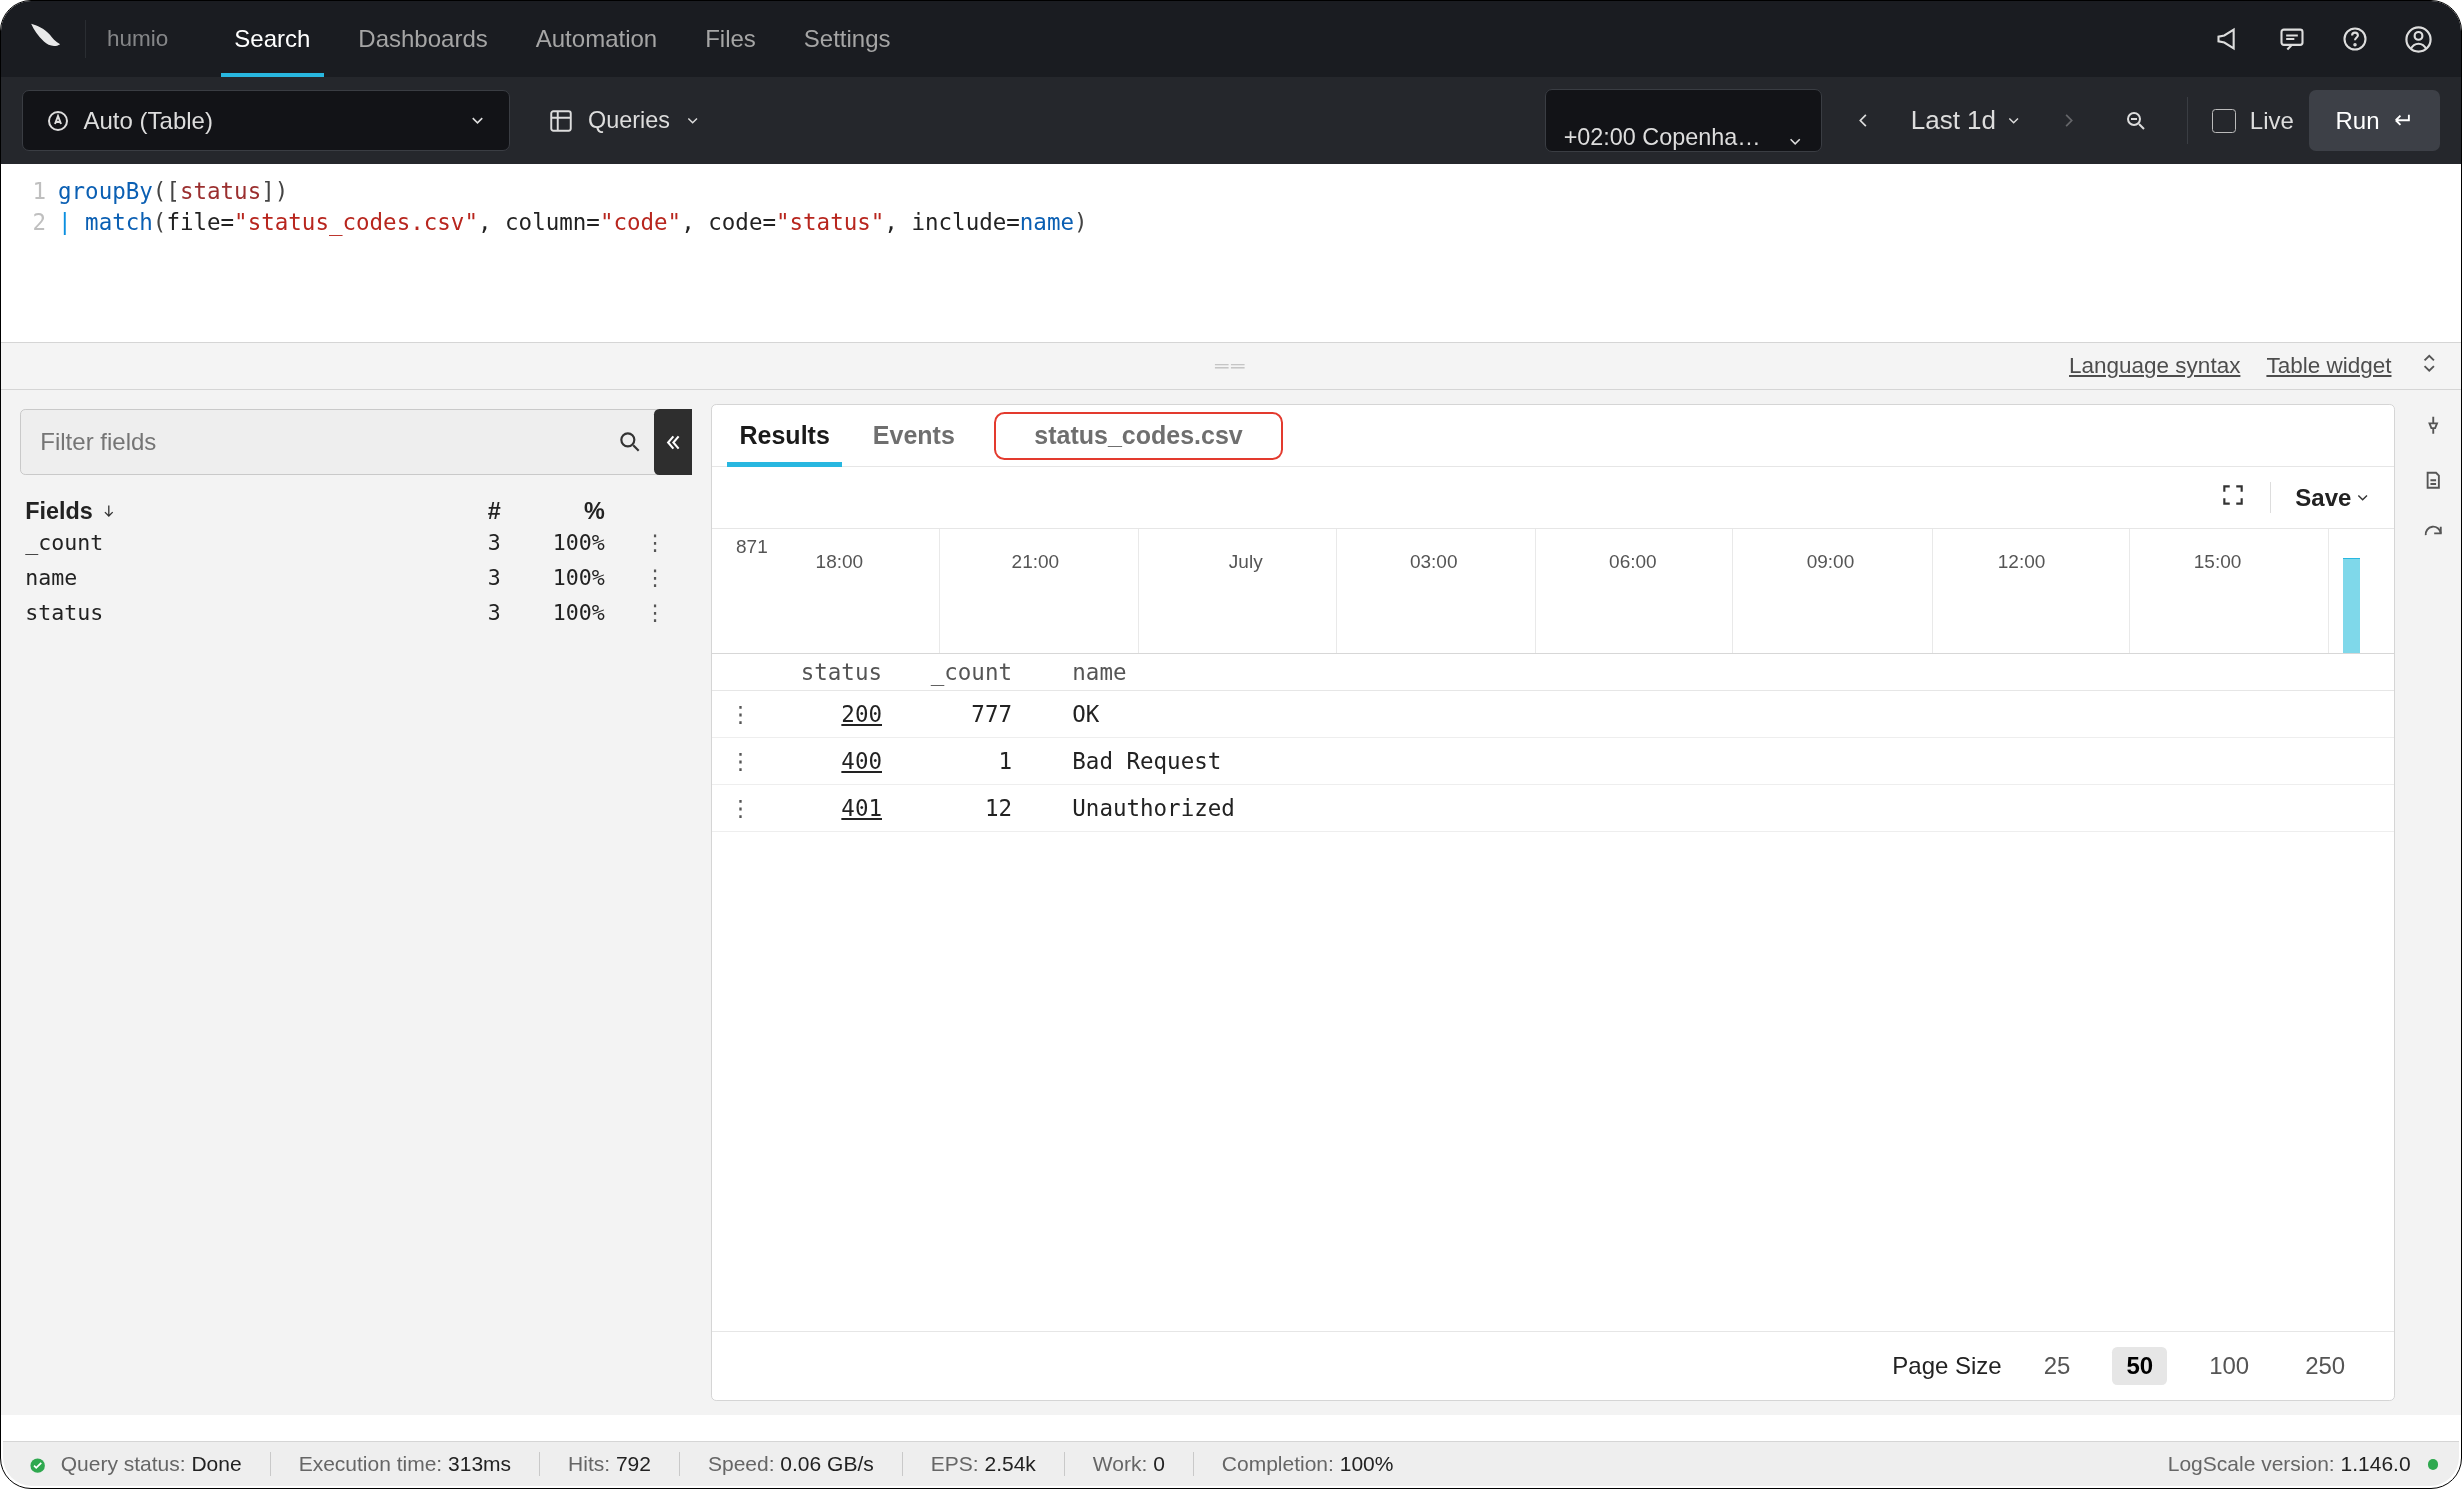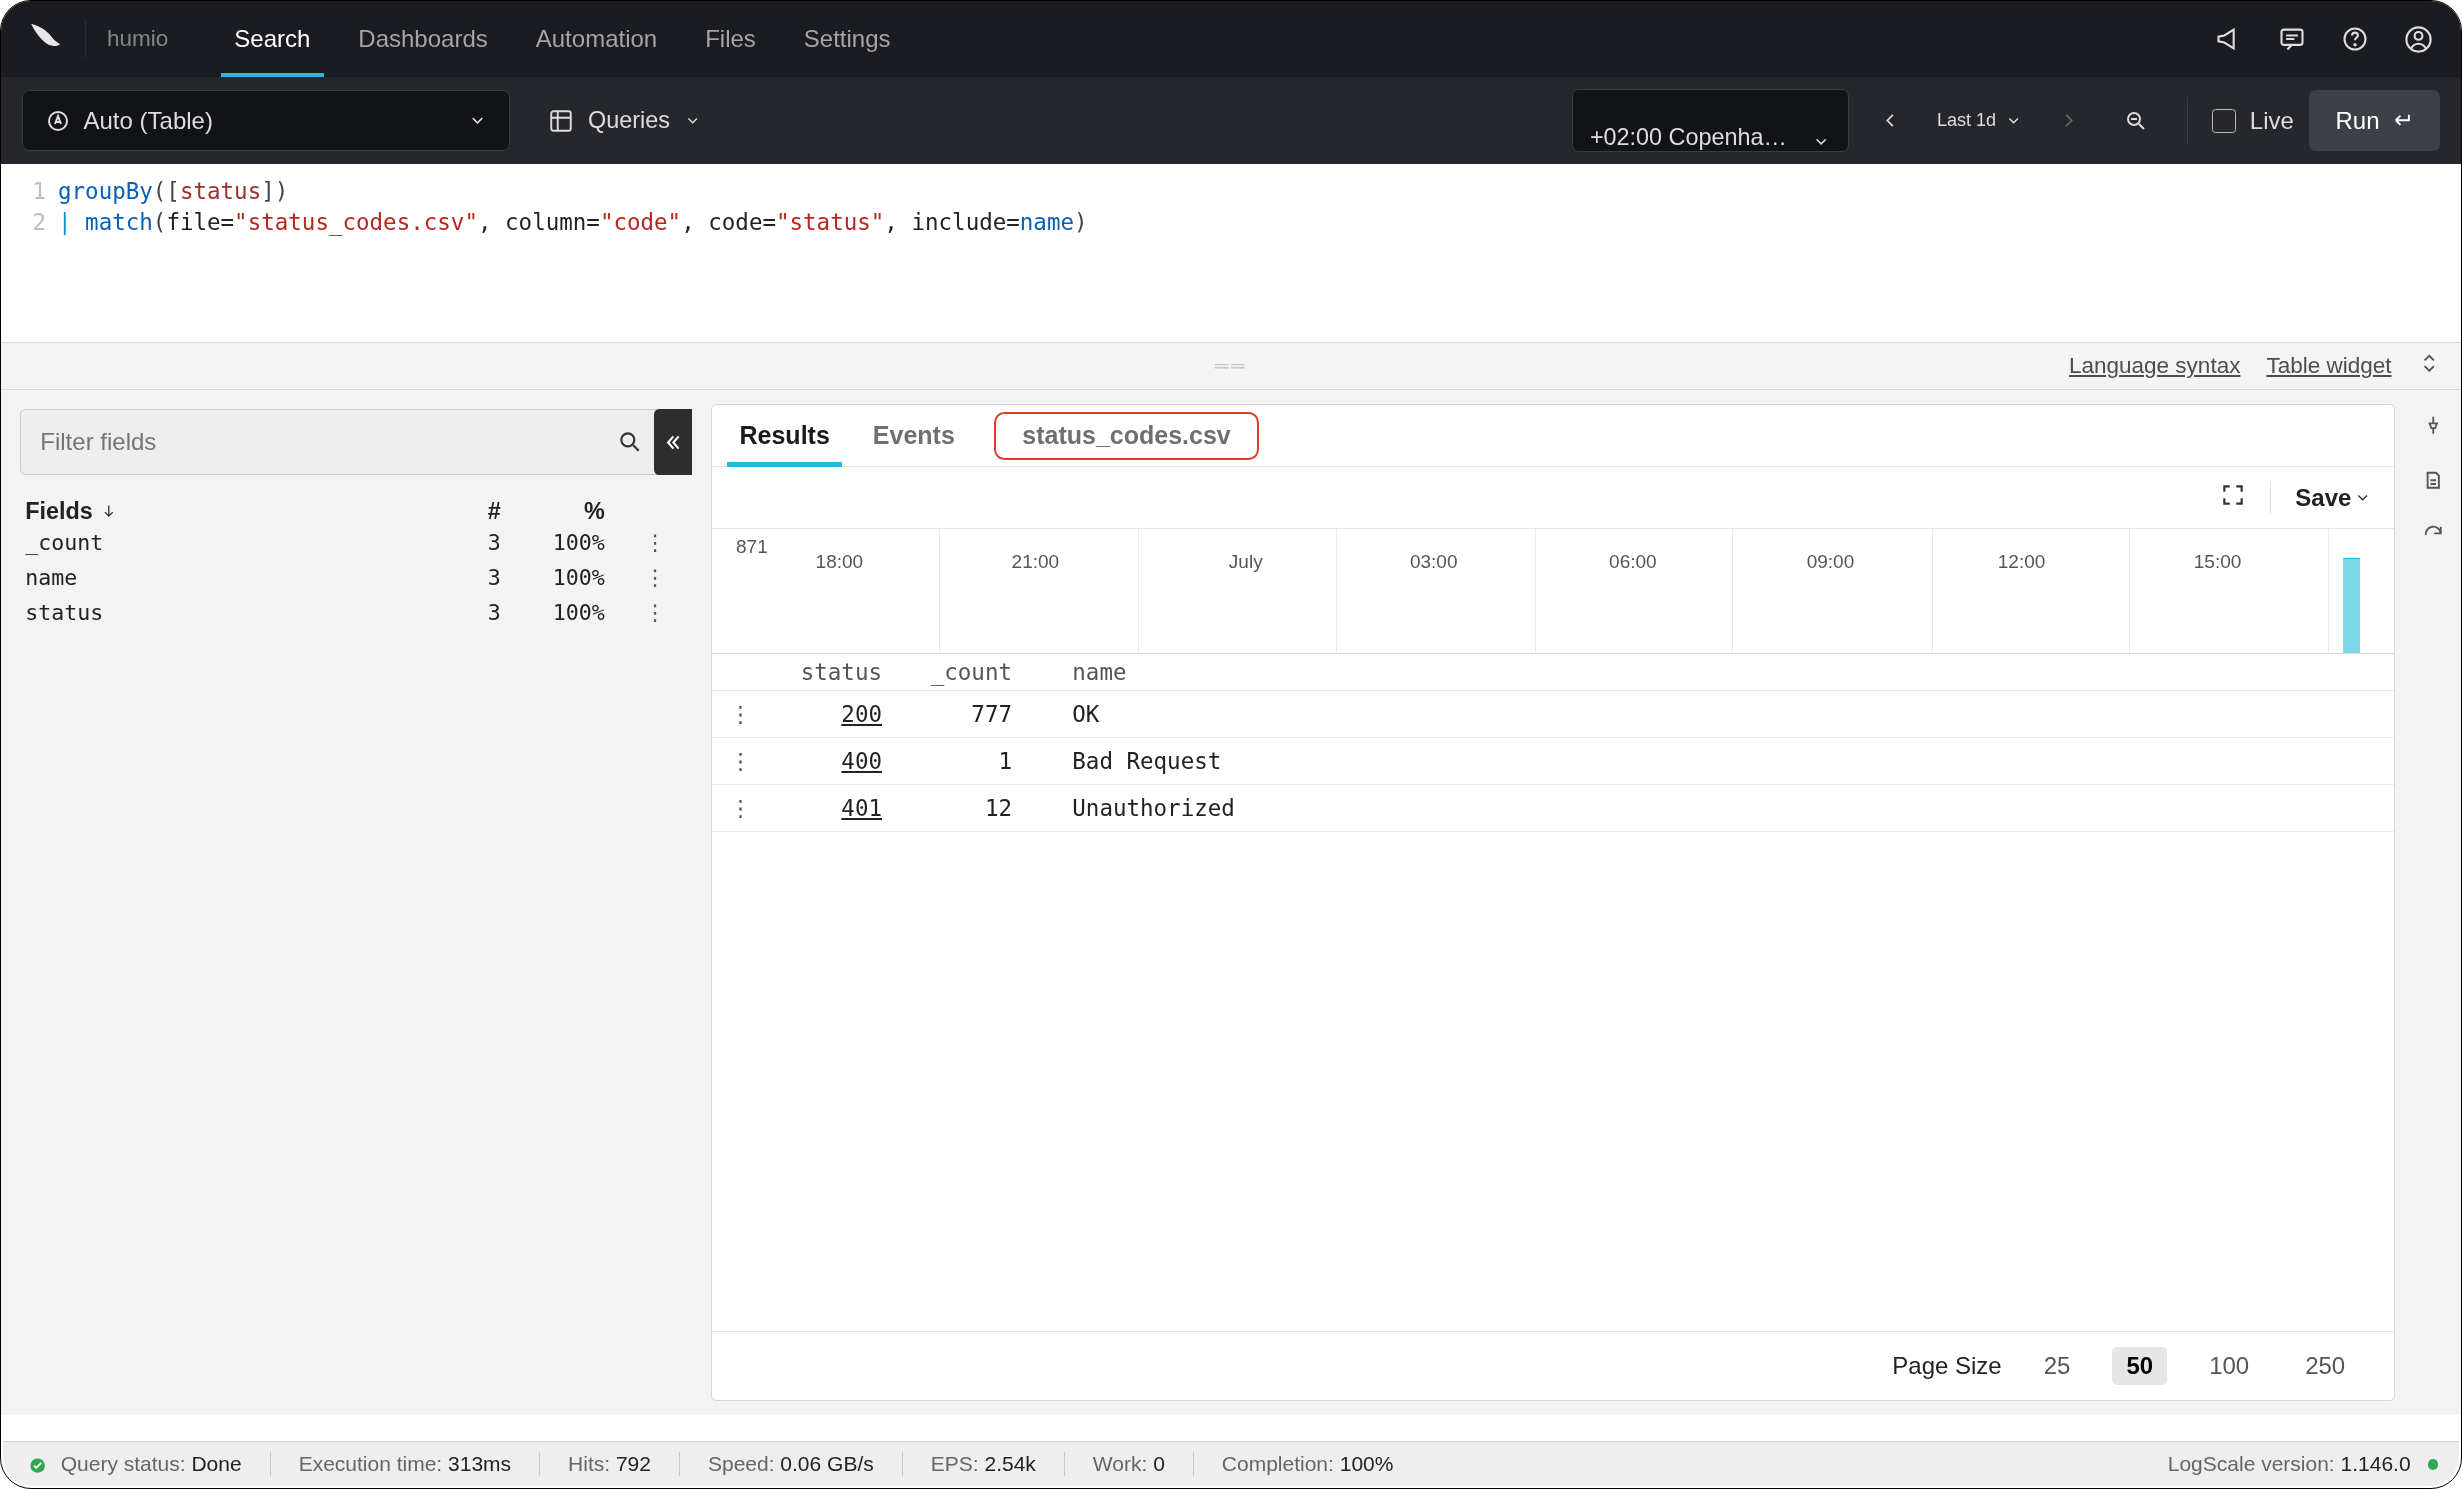--- a/index.html
+++ b/index.html
@@ -66,21 +66,21 @@
   .queries{display:flex;align-items:center;gap:14px;font-size:23.4px;margin-left:14px;cursor:pointer}
   .tb-right{margin-left:auto;display:flex;align-items:center;gap:15.6px}
   .tz-box{
     background:#121317;border:0.9px solid #3a3d43;border-radius:7px;
     display:flex;align-items:flex-end;gap:19px;padding:0 17.3px;height:63px;
     font-size:23.4px;cursor:pointer;max-width:277px;
   }
   .tz-box span:first-child{white-space:nowrap;overflow:hidden;text-overflow:ellipsis}
   .nav-arrow{width:52px;display:flex;align-items:center;justify-content:center;cursor:pointer}
   .nav-arrow.disabled{opacity:.35;cursor:default}
-  .time-sel{display:flex;align-items:center;gap:8.7px;font-size:18px;padding:0 5.2px;cursor:pointer}
+  .time-sel{display:flex;align-items:center;gap:8.7px;font-size:26px;padding:0 5.2px;cursor:pointer}
   .vdiv{width:0.9px;height:47px;background:#3a3d43;margin:0 8.7px}
   .live{display:flex;align-items:center;gap:14px;font-size:24px;cursor:pointer}
   .live .cb{
     width:24px;height:24px;border:1.7px solid #bbb;border-radius:3.5px;
   }
   .run-btn{
     background:#3d4047;color:#fff;border-radius:7px;height:61px;
     padding:0 26px;display:flex;align-items:center;gap:12px;font-size:24px;cursor:pointer;
   }
 
@@ -138,21 +138,21 @@
 
   .content{flex:1;position:relative;padding:14px 5.2px 0 0}
   .panel{
     background:#fff;border:0.9px solid var(--gray-border);border-radius:5.2px;
     margin-left:21px;margin-right:15.6px;height:997px;display:flex;flex-direction:column;overflow:hidden;
   }
   .ptabs{display:flex;align-items:center;height:62px;border-bottom:0.9px solid #e6e6e6;padding-left:24px;gap:36px}
   .ptab{font-size:25px;color:#6f6f6f;cursor:pointer;position:relative;padding:0 3.5px;height:100%;display:flex;align-items:center;font-weight:600}
   .ptab.active{color:#1a1a1a}
   .ptab.active::after{content:"";position:absolute;left:-8.7px;right:-8.7px;bottom:-0.9px;height:5.2px;background:var(--cyan)}
-  .ptab.badge{border:2.6px solid #e33a2e;border-radius:10.4px;padding:0 26px;height:48px}
+  .ptab.badge{border:2.6px solid #e33a2e;border-radius:10.4px;padding:0 38px;height:48px}
   .panel-controls{display:flex;align-items:center;justify-content:flex-end;gap:24px;padding:10.4px 22.5px;height:61px}
   .save-btn{font-size:24px;font-weight:600;display:flex;align-items:center;gap:3px;cursor:pointer}
 
   .timeline{border-top:0.9px solid #e6e6e6;border-bottom:0.9px solid #d7d7d7;height:126px;position:relative;margin:0}
   .tl-y{position:absolute;left:24px;top:7px;font-size:19px;color:#555}
   .tl-grid{position:absolute;left:76px;right:0;top:0;bottom:0}
   .tl-col{position:absolute;top:0;bottom:0;border-left:0.9px solid #e9e9e9}
   .tl-lab{position:absolute;top:22px;font-size:19px;color:#555;transform:translateX(-50%)}
   .tl-bar{position:absolute;width:17.3px;background:#7fd8ea;bottom:0;border-top:1.7px solid var(--cyan)}
 

